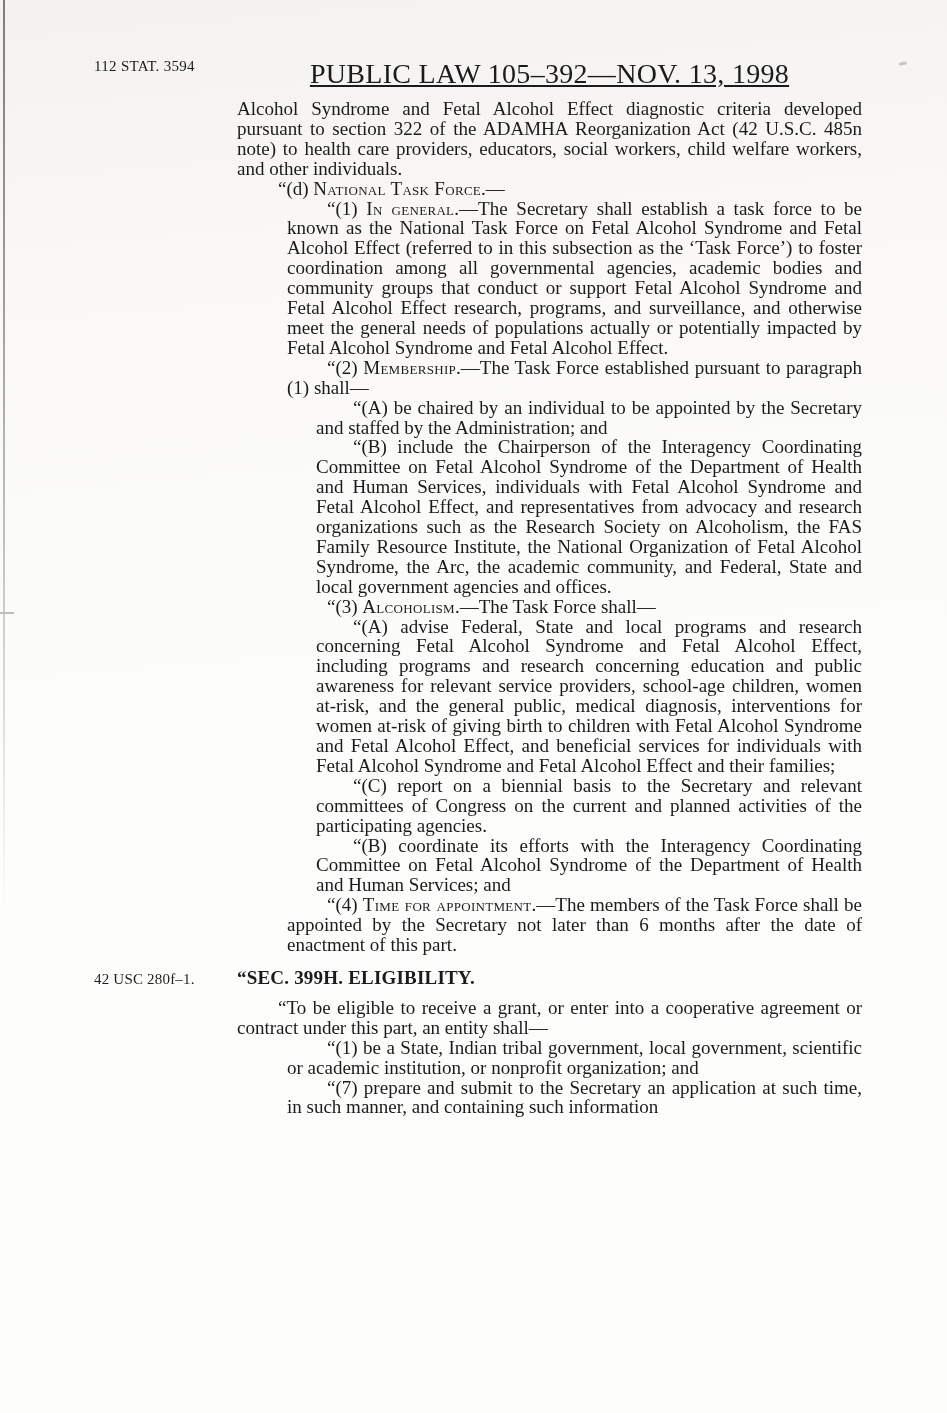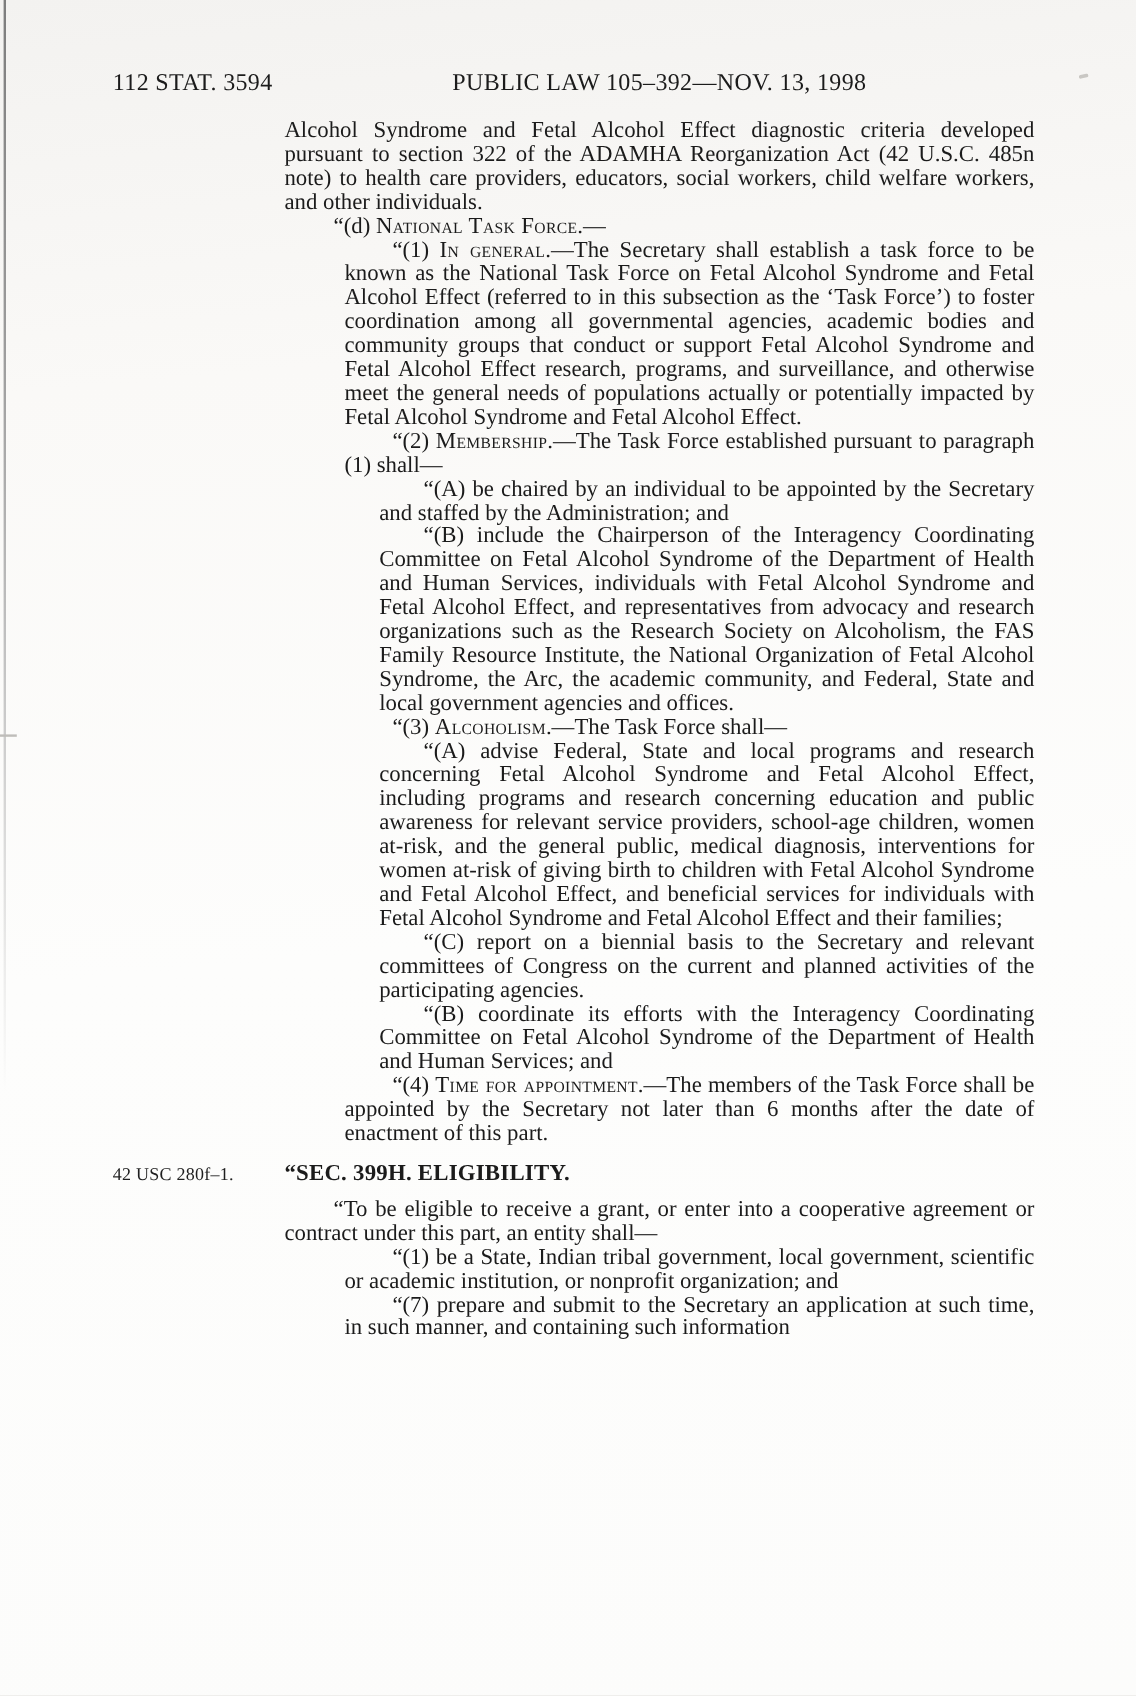--- a/index.html
+++ b/index.html
@@ -36,32 +36,33 @@
     left: 899px; top: 62px;
     width: 8px; height: 3px;
     border-radius: 2px;
     background: #c9c7c3;
     transform: rotate(-12deg);
   }
   
   .header-left {
     position: absolute;
     left: 94px; top: 58px;
-    font-size: 20px;
+    font-size: 15px;
     letter-spacing: 0.3px;
     white-space: nowrap;
   }
   .header-center {
     position: absolute;
     left: 237px; top: 58px;
     width: 625px;
     text-align: center;
-    font-size: 20px;
+    font-size: 28px;
     letter-spacing: 0.3px;
     white-space: nowrap;
+    text-decoration: underline;
   }
   
   .column {
     position: absolute;
     left: 237px; top: 99px;
     width: 625px;
     font-size: 19px;
     line-height: 19.9px;
     text-align: justify;
     hyphens: auto;

